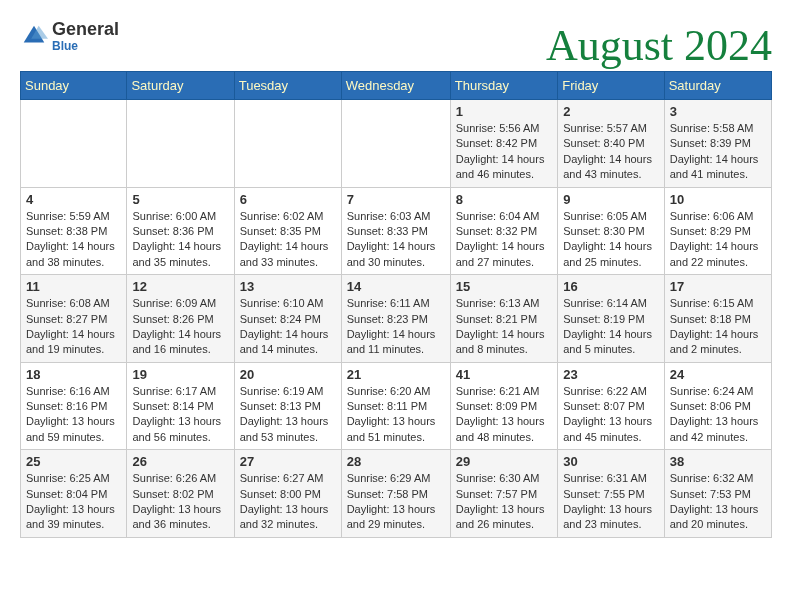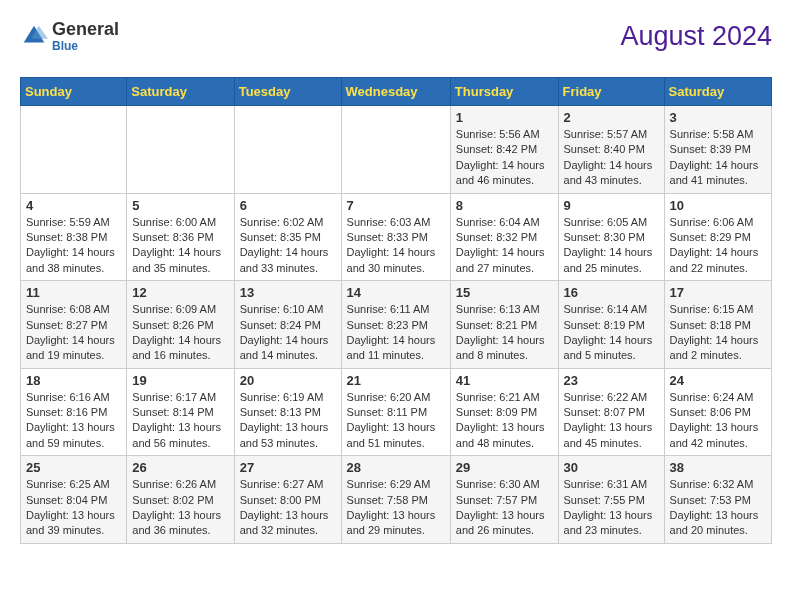--- a/index.html
+++ b/index.html
@@ -6,22 +6,22 @@
     body {
       font-family: Arial, sans-serif;
       background: #fff;
       width: 792px;
       min-height: 612px;
       padding: 20px;
     }
     .header {
       display: flex;
       justify-content: space-between;
-      align-items: center;
-      margin-bottom: 24px;
+      align-items: flex-start;
+      margin-bottom: 0;
     }
     .logo {
       display: flex;
       align-items: center;
       gap: 4px;
     }
     .logo-text {
       display: flex;
       flex-direction: column;
       line-height: 1.1;
@@ -37,40 +37,41 @@
       color: #2a6db5;
     }
     .logo-icon {
       width: 28px;
       height: 28px;
     }
     .title-block {
       text-align: right;
     }
     .month-year {
-      font-size: 27px;
+      font-size: 44px;
       font-weight: normal;
-      color: #4c1d95;
+      color: #15803d;
+      font-family: Liberation Serif, serif;
     }
     .location {
       font-size: 16px;
       color: #555;
     }
     .calendar {
       width: 100%;
       border-collapse: collapse;
       font-size: 11px;
     }
     .calendar thead th {
       background: #2a6db5;
-      color: #fde047;
+      color: #fef9c3;
       padding: 6px 4px;
       text-align: left;
       font-size: 13px;
-      font-weight: bold;
+      font-weight: normal;
       border: 1px solid #1a5a9a;
     }
     .calendar tbody td {
       border: 1px solid #ccc;
       vertical-align: top;
       padding: 4px 5px;
       width: 113px;
       min-height: 80px;
       background: #fff;
     }

